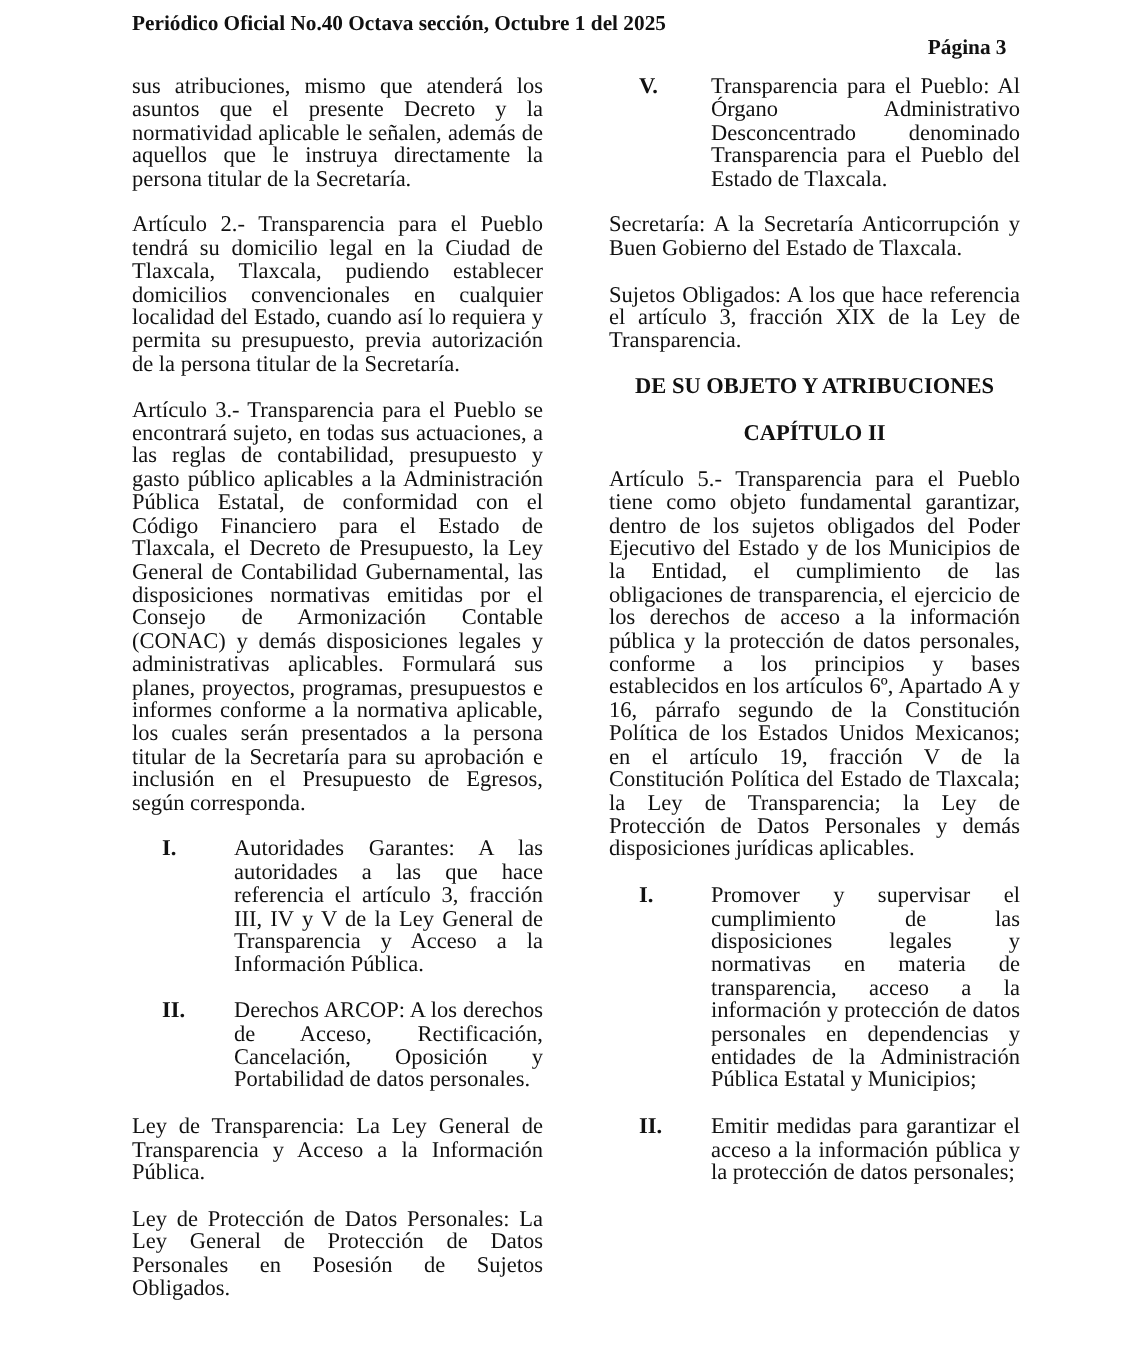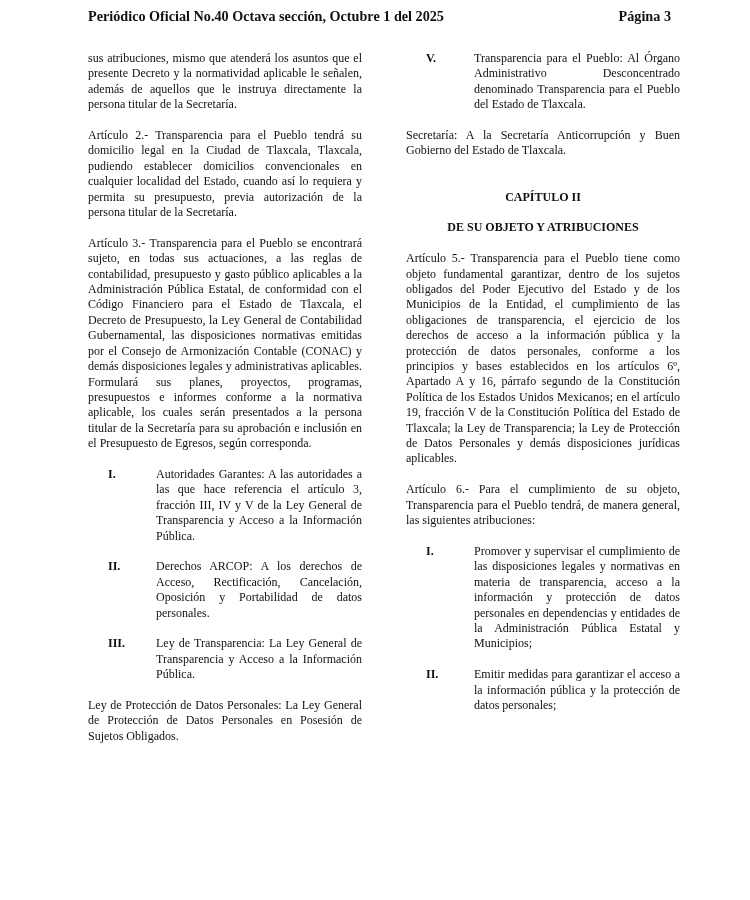--- a/index.html
+++ b/index.html
@@ -1,22 +1,22 @@
 <!DOCTYPE html>
 <html><head>
 <meta charset="utf-8">
 <style>
   html, body { margin: 0; padding: 0; background: #ffffff; }
   body { width: 750px; height: 900px; position: relative; overflow: hidden;
          font-family: "Liberation Serif", "DejaVu Serif", serif; color: #111; }
   .header { position: absolute; top: 8px; left: 88px; width: 583px; height: 18px;
             font-weight: bold; font-size: 14.2px; }
   .header .left { position: absolute; left: 0; top: 0; white-space: nowrap; }
-  .header .right { position: absolute; right: 0; top: 0; white-space: nowrap; }
-  .col { position: absolute; top: 51px; font-size: 12px; line-height: 15.4px; }
+  .header .right { position: absolute; right: 0; top: 16px; white-space: nowrap; }
+  .col { position: absolute; top: 51px; font-size: 15px; line-height: 15.4px; }
   .col.left { left: 88px; width: 274px; }
   .col.right { left: 406px; width: 274px; }
   p { margin: 0 0 15.4px 0; text-align: justify; }
   b { font-weight: normal; }
   .item { display: flex; margin: 0 0 15.4px 0; }
   .num { width: 68px; flex: none; font-weight: bold; text-align: right; padding-right: 0; box-sizing: border-box; }
   .num span { display: inline-block; width: 48px; text-align: left; }
   .body { flex: 1; text-align: justify; }
   .center { text-align: center; font-weight: bold; margin: 0 0 15.4px 0; }
 </style>
@@ -38,45 +38,44 @@
 
   <div class="item">
     <div class="num"><span>I.</span></div>
     <div class="body"><b>Autoridades Garantes</b><span>: A las autoridades a las que hace referencia el artículo 3, fracción III, IV y V de la Ley General de Transparencia y Acceso a la Información Pública.</span></div>
   </div>
   <div class="item">
     <div class="num"><span>II.</span></div>
     <div class="body"><b>Derechos ARCOP</b><span>: A los derechos de Acceso, Rectificación, Cancelación, Oposición y Portabilidad de datos personales.</span></div>
   </div>
   <div class="item">
-    <div class="num"><span>III.</span></div>
     <div class="body"><b>Ley de Transparencia</b><span>: La Ley General de Transparencia y Acceso a la Información Pública.</span></div>
   </div>
   <div class="item">
     <div class="body"><b>Ley de Protección de Datos Personales</b><span>: La Ley General de Protección de Datos Personales en Posesión de Sujetos Obligados.</span></div>
   </div>
 </div>
 
 <div class="col right">
   <div class="item">
     <div class="num"><span>V.</span></div>
     <div class="body"><b>Transparencia para el Pueblo</b><span>: Al Órgano Administrativo Desconcentrado denominado Transparencia para el Pueblo del Estado de Tlaxcala.</span></div>
   </div>
   <div class="item">
     <div class="body"><b>Secretaría</b><span>: A la Secretaría Anticorrupción y Buen Gobierno del Estado de Tlaxcala.</span></div>
   </div>
   <div class="item">
+    <div class="body"><b>Sujetos Obligados</b><span>: A los que hace referencia el artículo 3, fracción XIX de la Ley de Transparencia.</span></div>
   </div>
 
+  <div class="center">DE SU OBJETO Y ATRIBUCIONES</div>
   <div class="center">CAPÍTULO II</div>
-  <div class="center">DE SU OBJETO Y ATRIBUCIONES</div>
 
   <p><b>Artículo 5</b><span>.- Transparencia para el Pueblo tiene como objeto fundamental garantizar, dentro de los sujetos obligados del Poder Ejecutivo del Estado y de los Municipios de la Entidad, el cumplimiento de las obligaciones de transparencia, el ejercicio de los derechos de acceso a la información pública y la protección de datos personales, conforme a los principios y bases establecidos en los artículos 6º, Apartado A y 16, párrafo segundo de la Constitución Política de los Estados Unidos Mexicanos; en el artículo 19, fracción V de la Constitución Política del Estado de Tlaxcala; la Ley de Transparencia; la Ley de Protección de Datos Personales y demás disposiciones jurídicas aplicables.</span></p>
 
-  <p><b>Artículo 6</b><span>.- Para el cumplimiento de su objeto, Transparencia para el Pueblo tendrá, de manera general, las siguientes atribuciones:</span></p>
 
   <div class="item">
     <div class="num"><span>I.</span></div>
     <div class="body">Promover y supervisar el cumplimiento de las disposiciones legales y normativas en materia de transparencia, acceso a la información y protección de datos personales en dependencias y entidades de la Administración Pública Estatal y Municipios;</div>
   </div>
   <div class="item">
     <div class="num"><span>II.</span></div>
     <div class="body">Emitir medidas para garantizar el acceso a la información pública y la protección de datos personales;</div>
   </div>
 </div>

